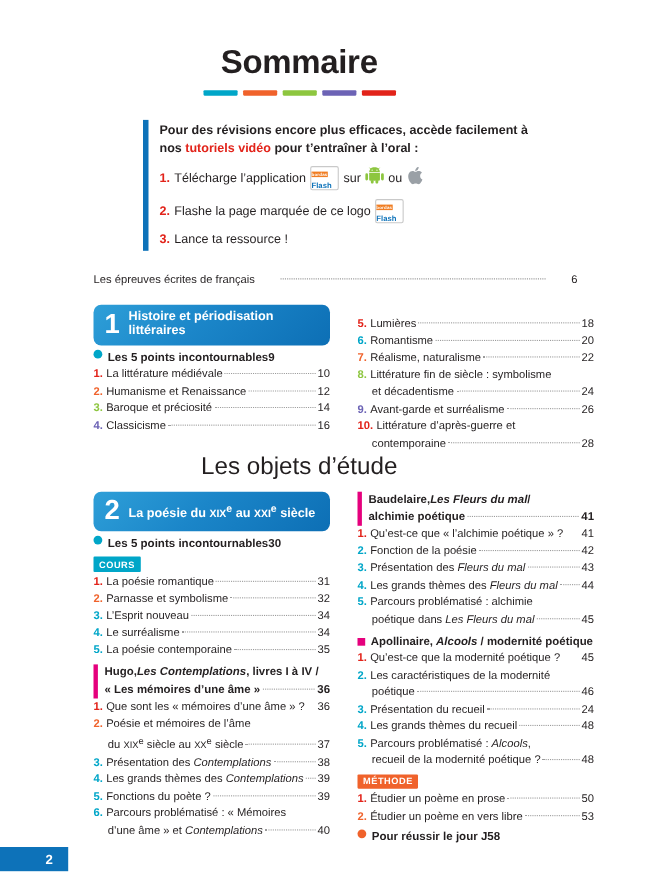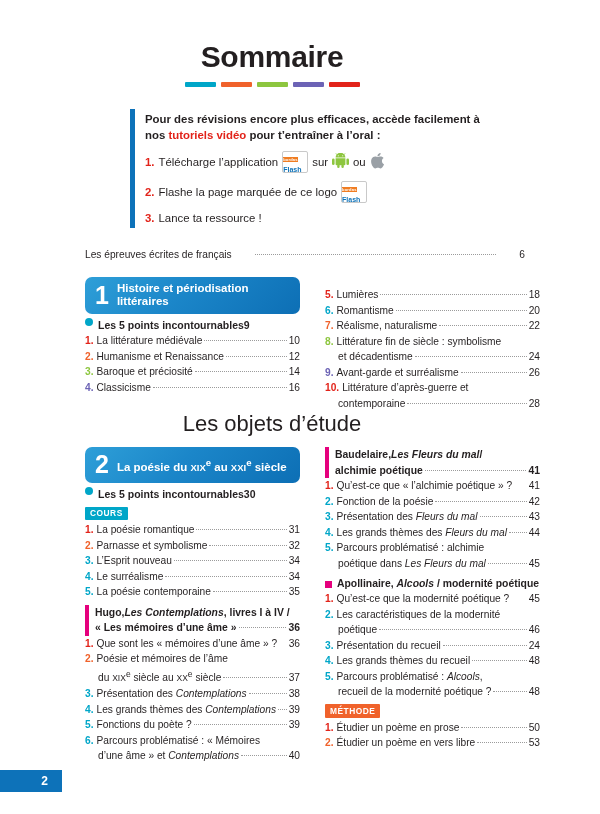--- a/index.html
+++ b/index.html
@@ -559,20 +559,26 @@
           <span class="pg">50</span>
         </div>
         <div class="row">
           <span class="num" style="color:#f0622b">2.</span>
           <span class="txt">Étudier un poème en vers libre</span>
           <span class="dots"></span>
           <span class="pg">53</span>
         </div>
       </div>
 
+      <div class="row-bullet">
+        <span class="dot dot-orange"></span>
+        <span>Pour réussir le jour J</span>
+        <span class="dots"></span>
+        <span class="pg">58</span>
+      </div>
     </div>
   </div>
 
   <div class="pagenum">
     <span>2</span>
   </div>
 
 </div>
 
 </body></html>

